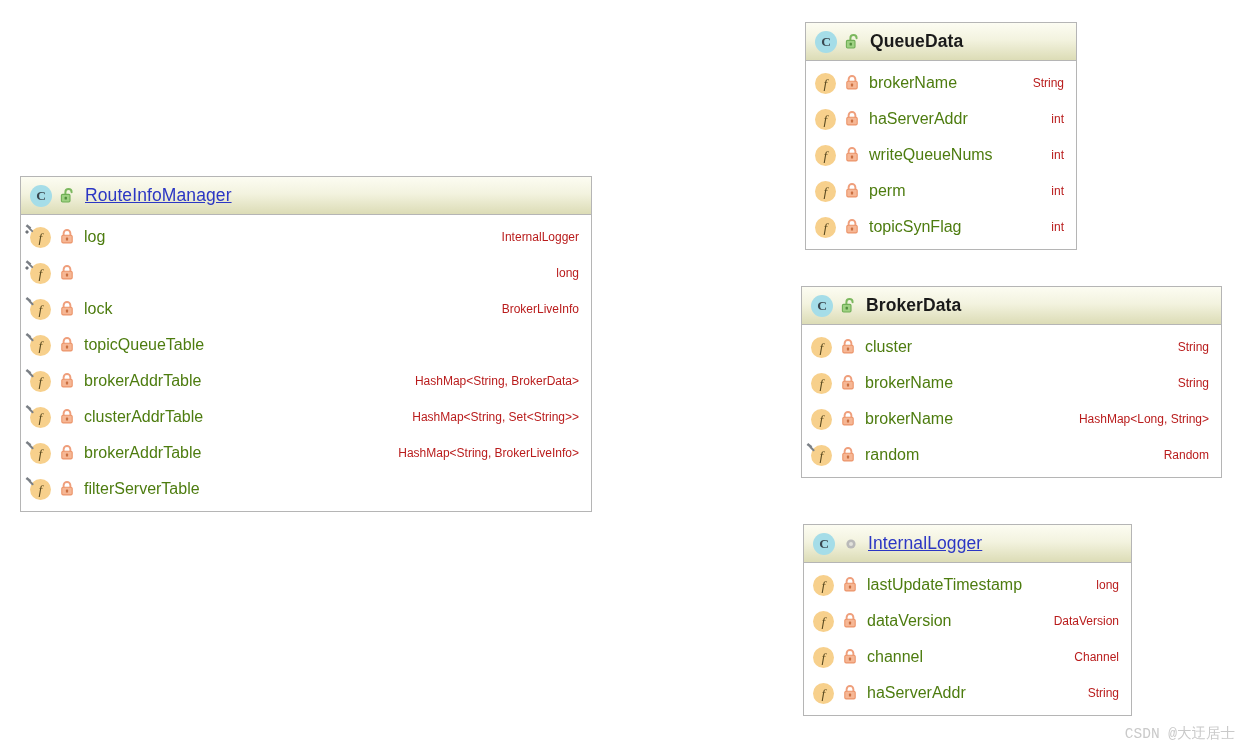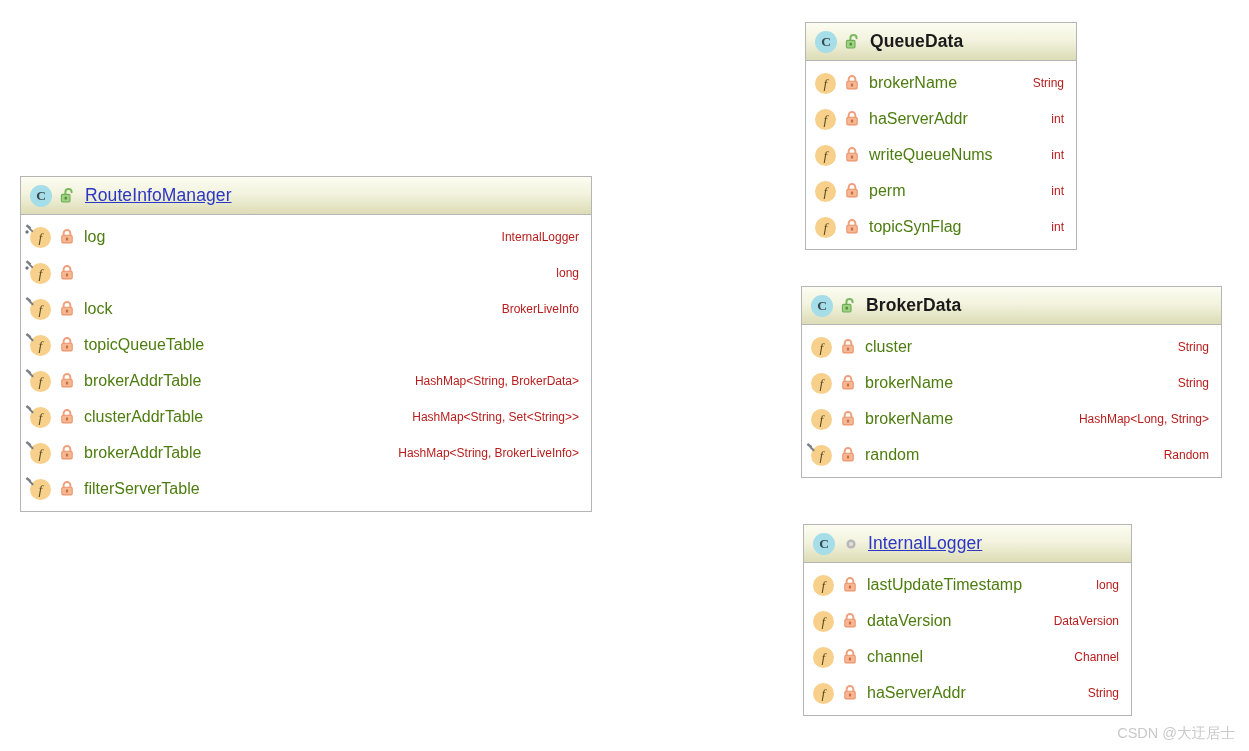--- a/index.html
+++ b/index.html
@@ -125,21 +125,21 @@
   .icon-private { width: 14px; height: 18px; margin-left: 9px; }
 
   
   .watermark {
     position: absolute;
     right: 14px;
     bottom: 8px;
     font-size: 14.5px;
     color: #c9c9c9;
     white-space: nowrap;
-    font-family: Liberation Sans, sans-serif;
+    font-family: Liberation Mono, monospace;
   }
 </style>
 </head>
 <body>
 
 <div id="canvas">
     <div class="uml-class" style="left: 20px; top: 176px; width: 572px;">
       <div class="uml-header">
         <span class="icon icon-class">
           <span class="disc"></span>

